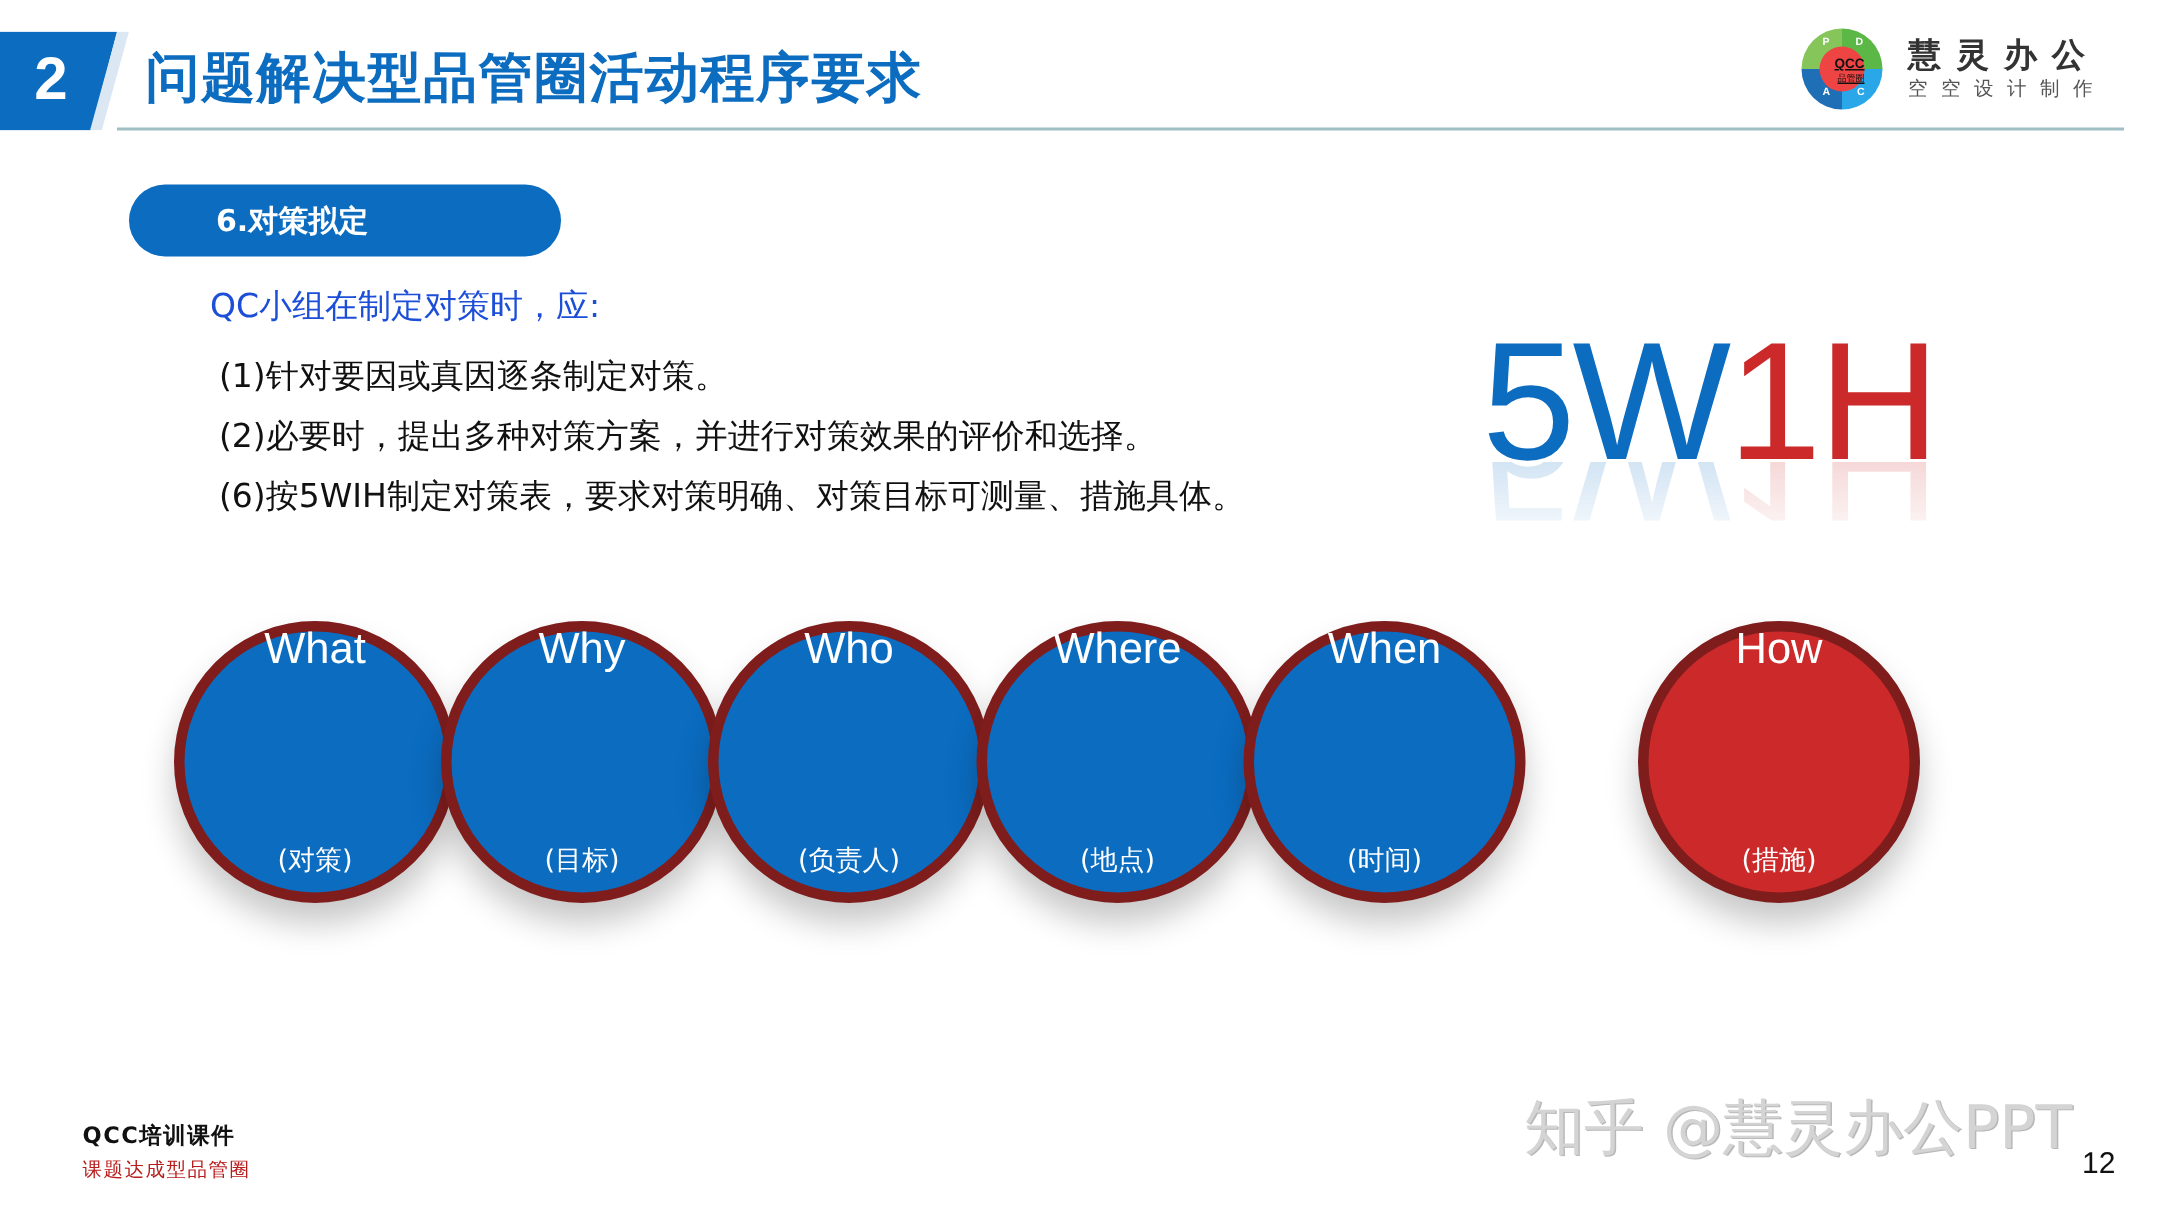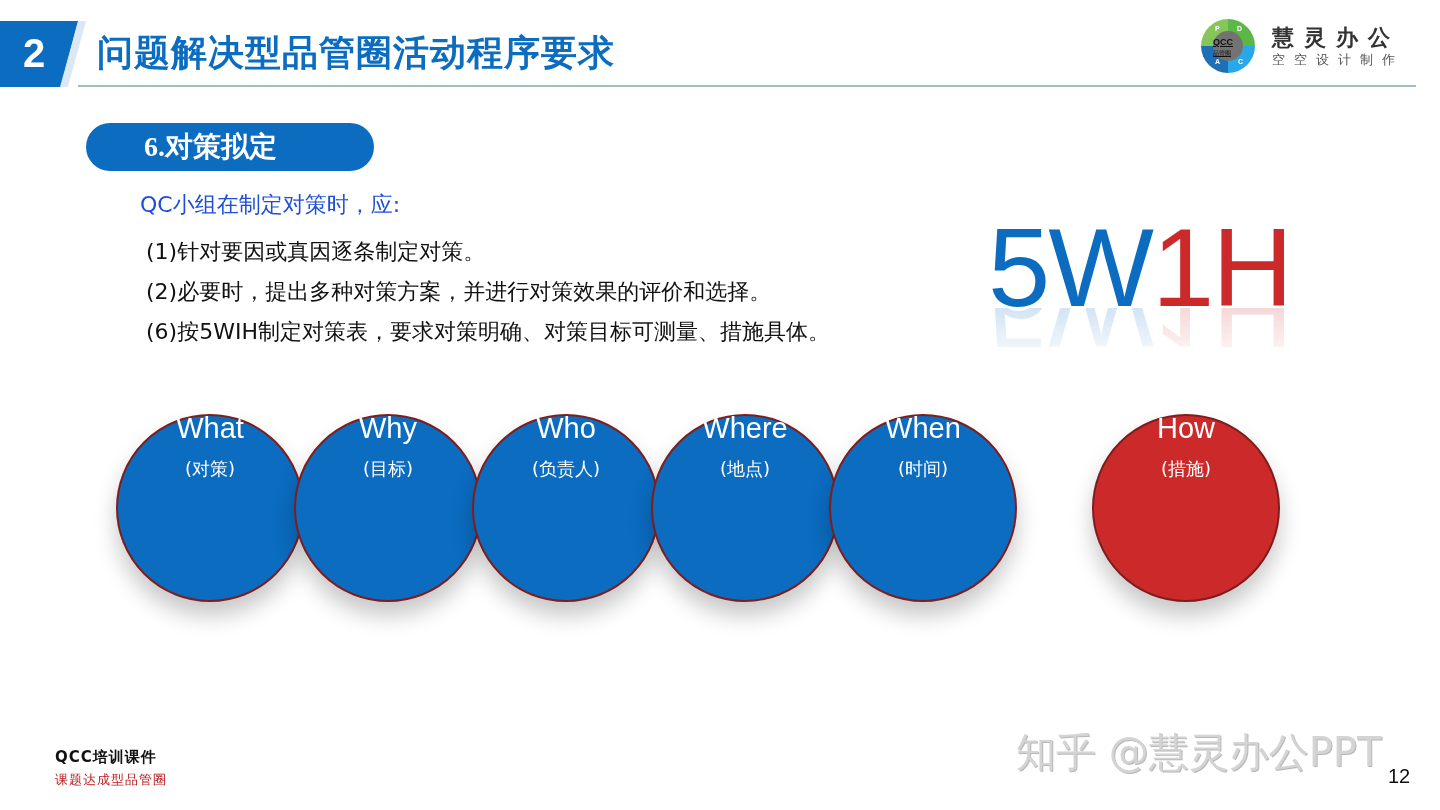--- a/index.html
+++ b/index.html
@@ -30,36 +30,36 @@
     background: #9fbfc4;
   }
 
   
   .logo-ring {
     position: absolute; left: 1201px; top: 19px; width: 54px; height: 54px; border-radius: 50%;
     background: conic-gradient(#5cb846 0deg 90deg, #2aa7e8 90deg 180deg, #1e6fb6 180deg 270deg, #86c55a 270deg 360deg);
   }
   .logo-inner {
     position: absolute; left: 1213px; top: 31px; width: 30px; height: 30px; border-radius: 50%;
-    background: #737373; text-align: left; text-decoration: underline;
+    background: #ef4444; text-align: right; text-decoration: underline;
   }
   .logo-inner .qcc { font-family: "Liberation Sans", sans-serif; font-weight: bold; font-size: 9px; line-height: 14px; color: #111; display: block; margin-top: 4px; }
   .logo-inner .pgq { font-size: 6px; line-height: 7px; color: #111; display: block; }
   .logo-letter { position: absolute; font-size: 7px; color: #fff; font-family: "Liberation Sans", sans-serif; font-weight: bold; }
   .brand-name {
     position: absolute; left: 1272px; top: 24px; font-size: 22px; font-weight: bold; color: #333; letter-spacing: 10px; line-height: 28px;
   }
   .brand-sub {
     position: absolute; left: 1272px; top: 52px; font-size: 13px; color: #555; letter-spacing: 9px; line-height: 16px;
   }
 
   
   .section-pill {
     position: absolute; left: 86px; top: 123px; width: 288px; height: 48px; border-radius: 24px;
-    background: #0b6cc0; color: #fff; font-size: 28px; line-height: 48px; padding-left: 58px; font-weight: bold; font-family: Liberation Serif, serif;
+    background: #0b6cc0; color: #fff; font-size: 20px; line-height: 48px; padding-left: 58px; font-weight: bold;
   }
 
   .intro {
     position: absolute; left: 140px; top: 187px; color: #1d4ed8; font-size: 22px; line-height: 36px;
   }
   .req-list { position: absolute; left: 146px; top: 232px; }
   .req-item { font-size: 22px; line-height: 40px; color: #111; }
 
   
   .big-5w1h {
@@ -74,23 +74,23 @@
     height: 60px; overflow: hidden;
     -webkit-mask-image: linear-gradient(to top, rgba(0,0,0,1), rgba(0,0,0,0));
     mask-image: linear-gradient(to top, rgba(0,0,0,1), rgba(0,0,0,0));
   }
   .big-5w1h-reflect .blue { color: #0b6cc0; }
   .big-5w1h-reflect .red { color: #cc2a2a; }
 
   
   .circle {
     position: absolute; width: 188px; height: 188px; border-radius: 50%;
-    border: 2px solid #7f1d1d;
+    border: 7px solid #7f1d1d;
     box-shadow: 0 14px 22px rgba(0,0,0,0.22);
-    color: #fff; text-align: center; display: flex; flex-direction: column; justify-content: flex-start; align-items: center;
+    color: #fff; text-align: center; display: flex; flex-direction: column; justify-content: space-between; align-items: center;
   }
   .circle.blue { background: #0b6cc0; }
   .circle.red { background: #cc2a2a; }
   .circle .en { font-family: "Liberation Sans", sans-serif; font-size: 29px; line-height: 40px; margin-top: -8px; }
   .circle .zh { font-size: 18px; line-height: 42px; }
 
   
   .footer-title { position: absolute; left: 55px; top: 748px; font-size: 15px; font-weight: bold; color: #111; letter-spacing: 1px; }
   .footer-sub { position: absolute; left: 55px; top: 771px; font-size: 13px; color: #b91c1c; letter-spacing: 1px; }
   .watermark {

